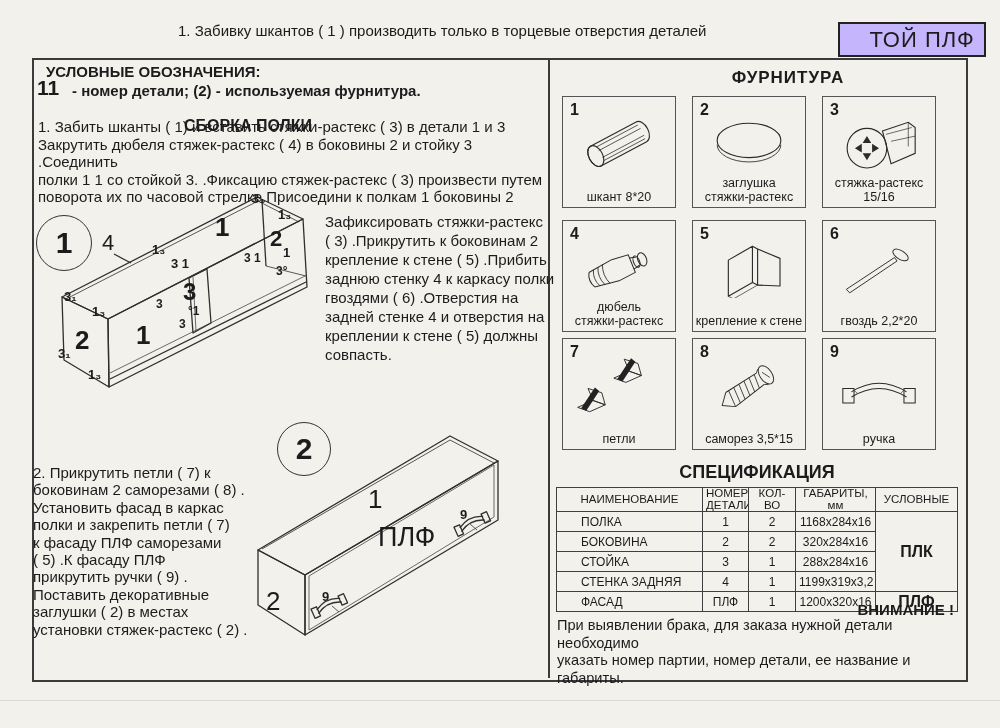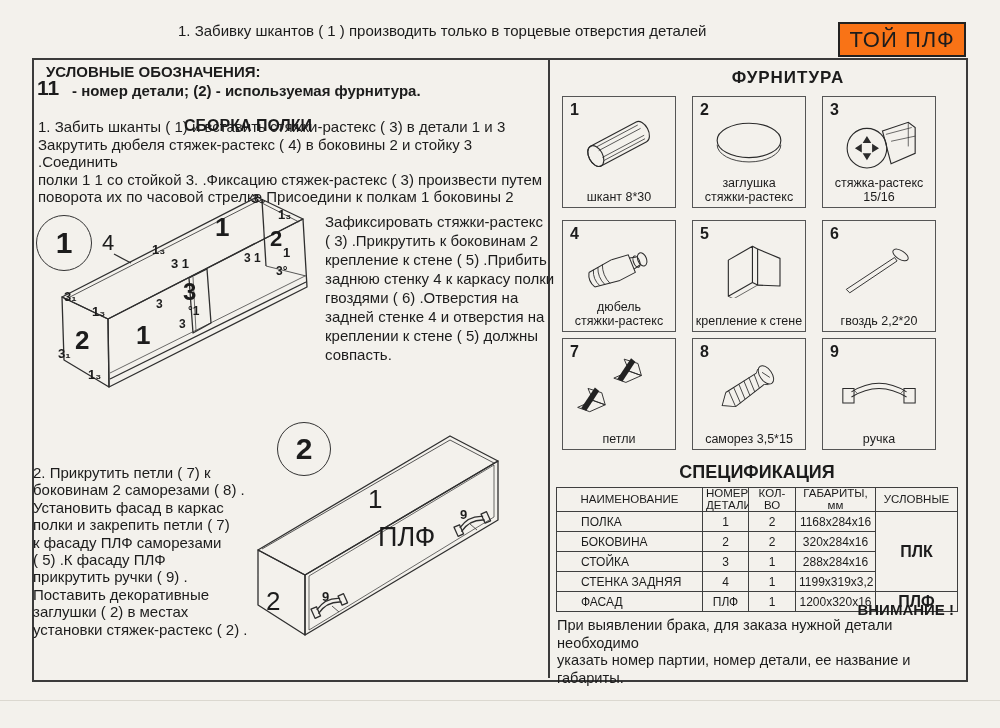--- a/index.html
+++ b/index.html
@@ -1,21 +1,21 @@
 <!DOCTYPE html>
 <html><head>
 <meta charset="utf-8">
 <style>
   html,body{margin:0;padding:0;background:#e8e6e0;}
   .page{position:relative;width:1000px;height:728px;background:#f3f1ec;
         font-family:"Liberation Sans","DejaVu Sans",sans-serif;color:#1c1c1c;overflow:hidden;}
   .abs{position:absolute;}
   .header-note{left:178px;top:22px;font-size:15px;}
   .stamp{left:838px;top:22px;width:124px;height:31px;border:2px solid #222;
-         text-align:center;line-height:31px;font-size:22px;letter-spacing:1px;background:#f97316;}
+         text-align:center;line-height:31px;font-size:22px;letter-spacing:1px;background:#c4b5fd;padding-left:20px;}
   .main-frame{left:32px;top:58px;width:932px;height:620px;border:2px solid #3b3b3b;}
   .divider-v{left:548px;top:58px;width:0;height:620px;border-left:2px solid #3b3b3b;}
   .bottom-line{left:0;top:700px;width:1000px;height:1px;background:#dbd8d0;}
 
   .legend-title{left:46px;top:63px;font-size:15px;font-weight:bold;}
   .legend-num{left:37px;top:76px;font-size:21px;font-weight:bold;}
   .legend-rest{left:72px;top:82px;font-size:15px;font-weight:bold;text-align:center;}
   .section-title{left:38px;top:100px;width:420px;text-align:center;font-size:16px;font-weight:bold;margin-top:17px;}
   .para{white-space:pre-line;font-size:15px;line-height:17.6px;}
   .step1{left:38px;top:118px;width:510px;}
@@ -168,21 +168,21 @@
 
   <div class="fitem" style="left:562px;top:96px">
     <span class="fnum">1</span>
     <svg class="ficon" width="100" height="62" viewBox="0 0 100 72">
       <g stroke="#2b2b2b" stroke-width="1.3" fill="none" transform="rotate(-28 50 38)">
         <path d="M20,24 L80,24 A8,13 0 0 1 80,50 L20,50 A8,13 0 0 1 20,24 Z"></path>
         <ellipse cx="20" cy="37" rx="8" ry="13"></ellipse>
         <path d="M26,28 L80,28 M26,33 L81,33 M26,42 L81,42 M26,46 L80,46" stroke-width="0.8"></path>
       </g>
     </svg>
-    <div class="fcap">шкант 8*30</div>
+    <div class="fcap">шкант 8*20</div>
   </div>
 
   <div class="fitem" style="left:692px;top:96px">
     <span class="fnum">2</span>
     <svg class="ficon" width="100" height="62" viewBox="0 0 100 72">
       <g stroke="#2b2b2b" stroke-width="1.3" fill="none">
         <ellipse cx="50" cy="33" rx="37" ry="20"></ellipse>
         <path d="M13,38 A37,20 0 0 0 87,38" stroke-width="1"></path>
       </g>
     </svg>

